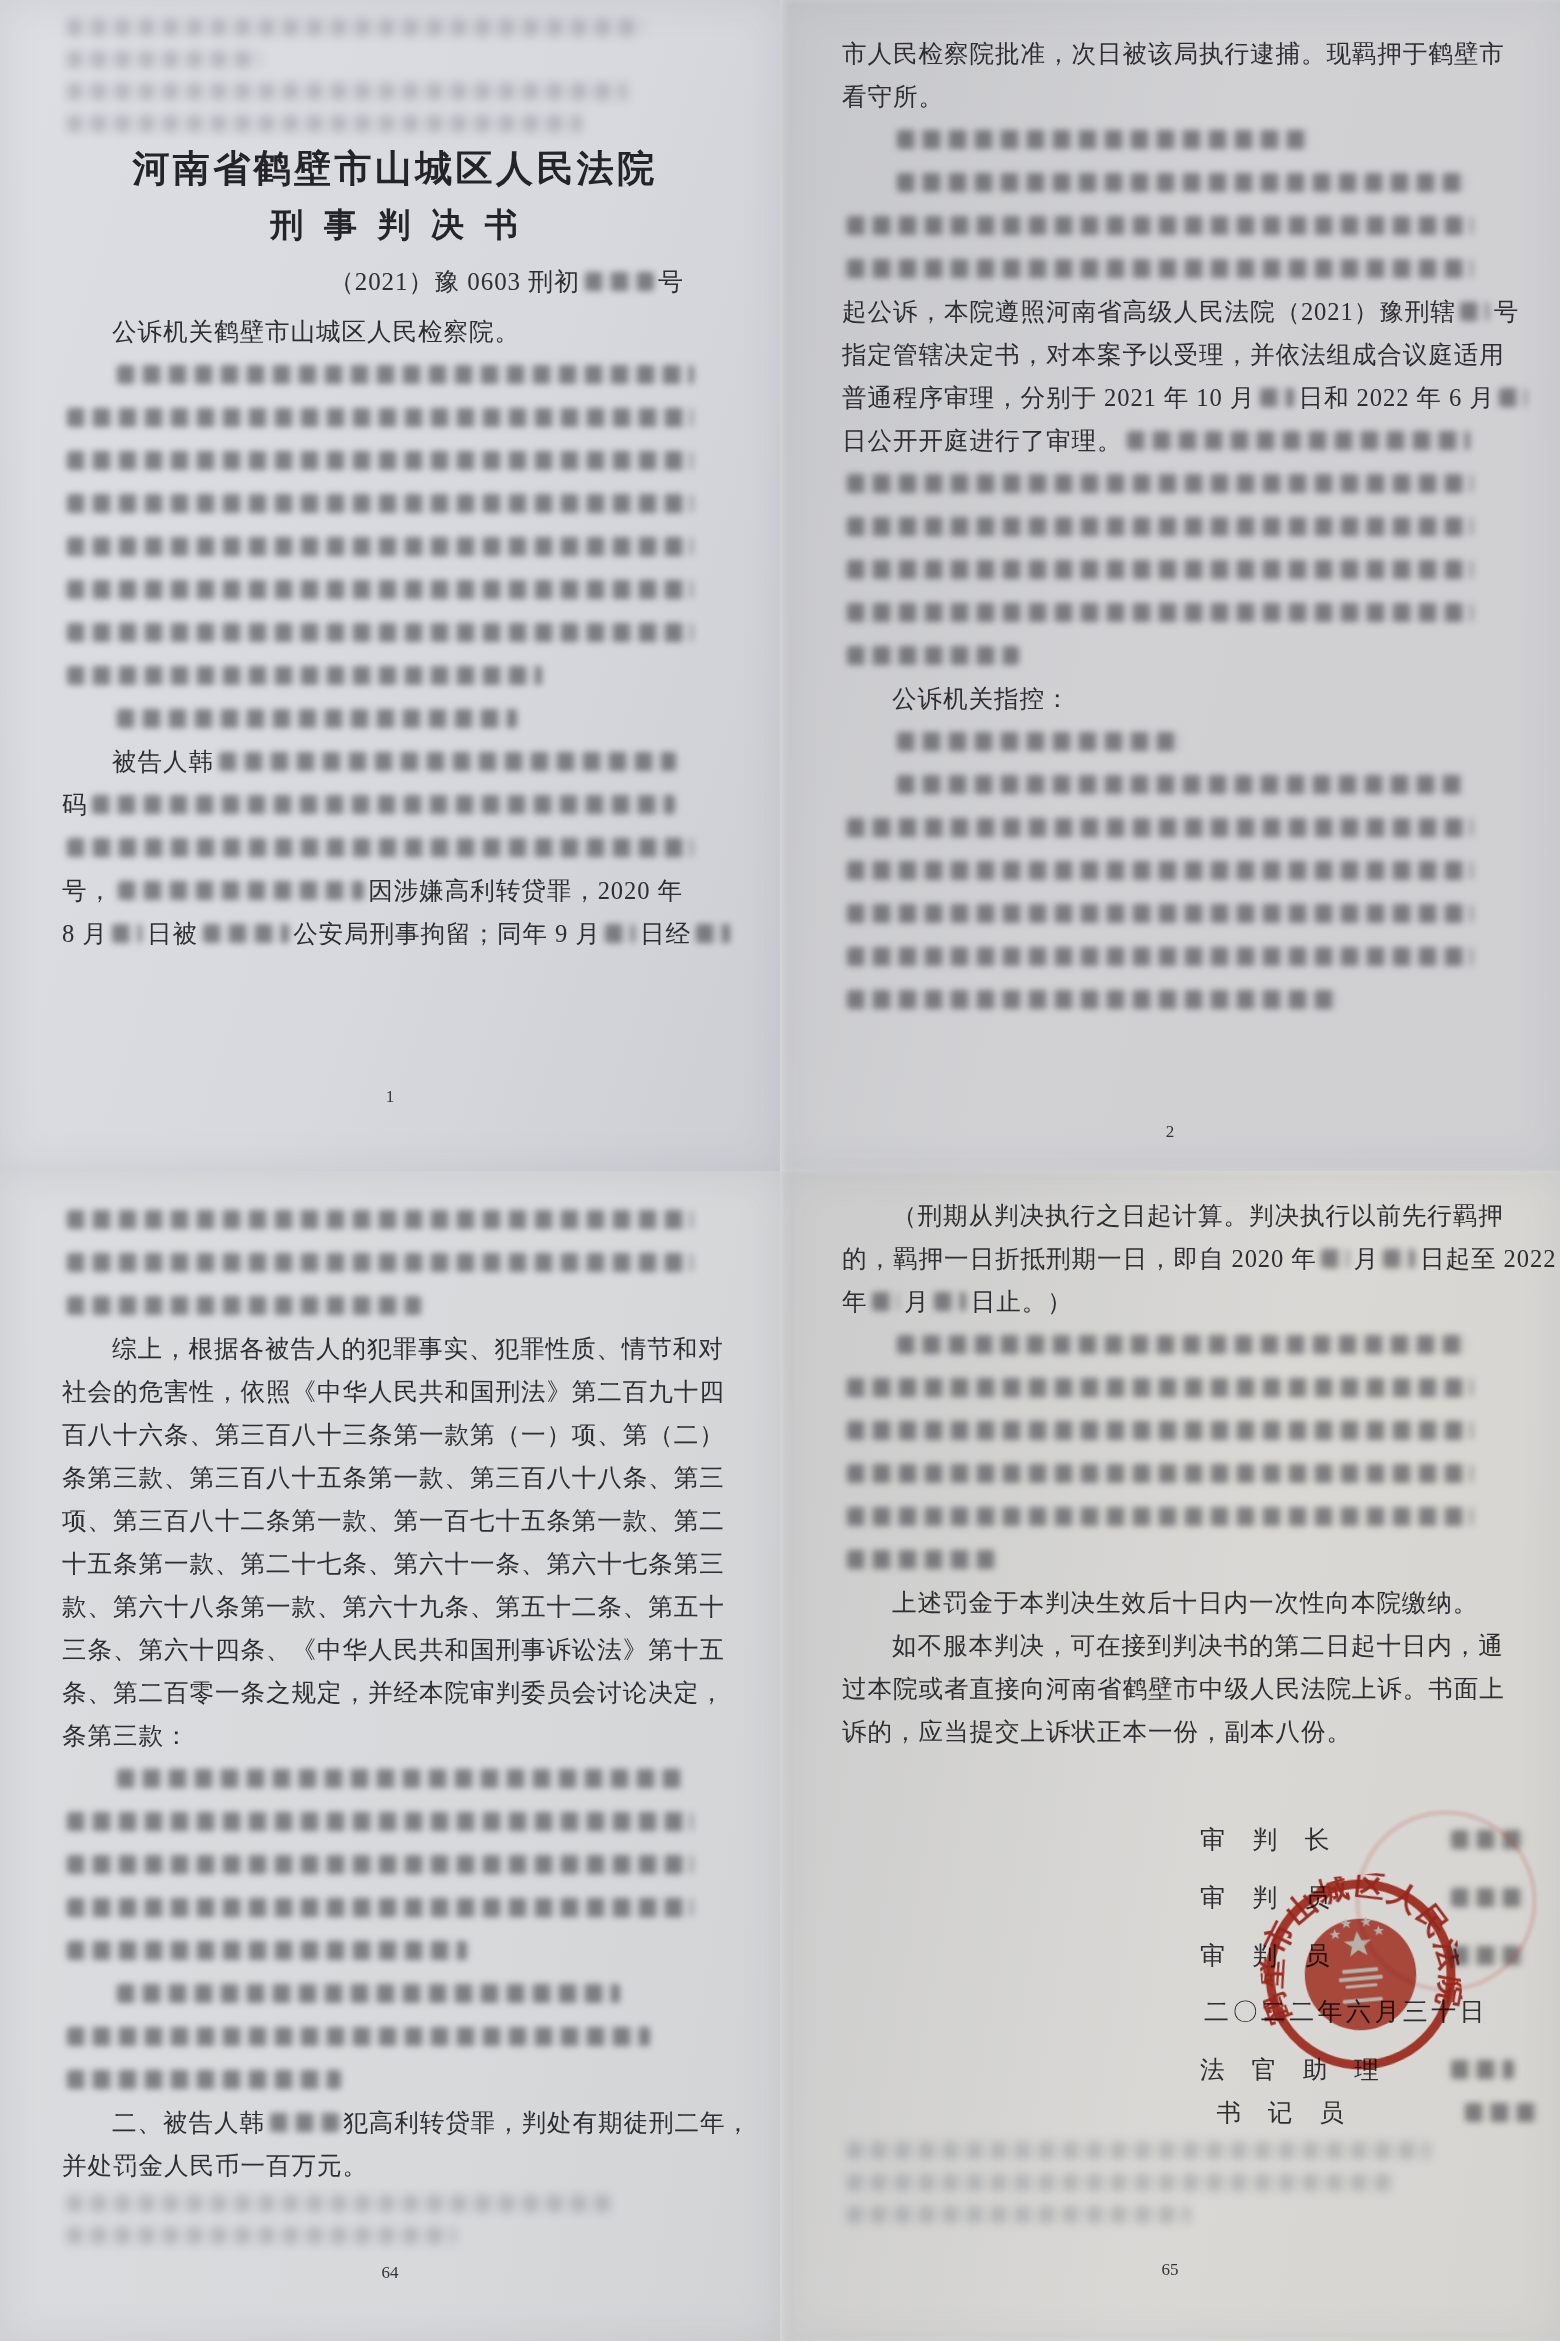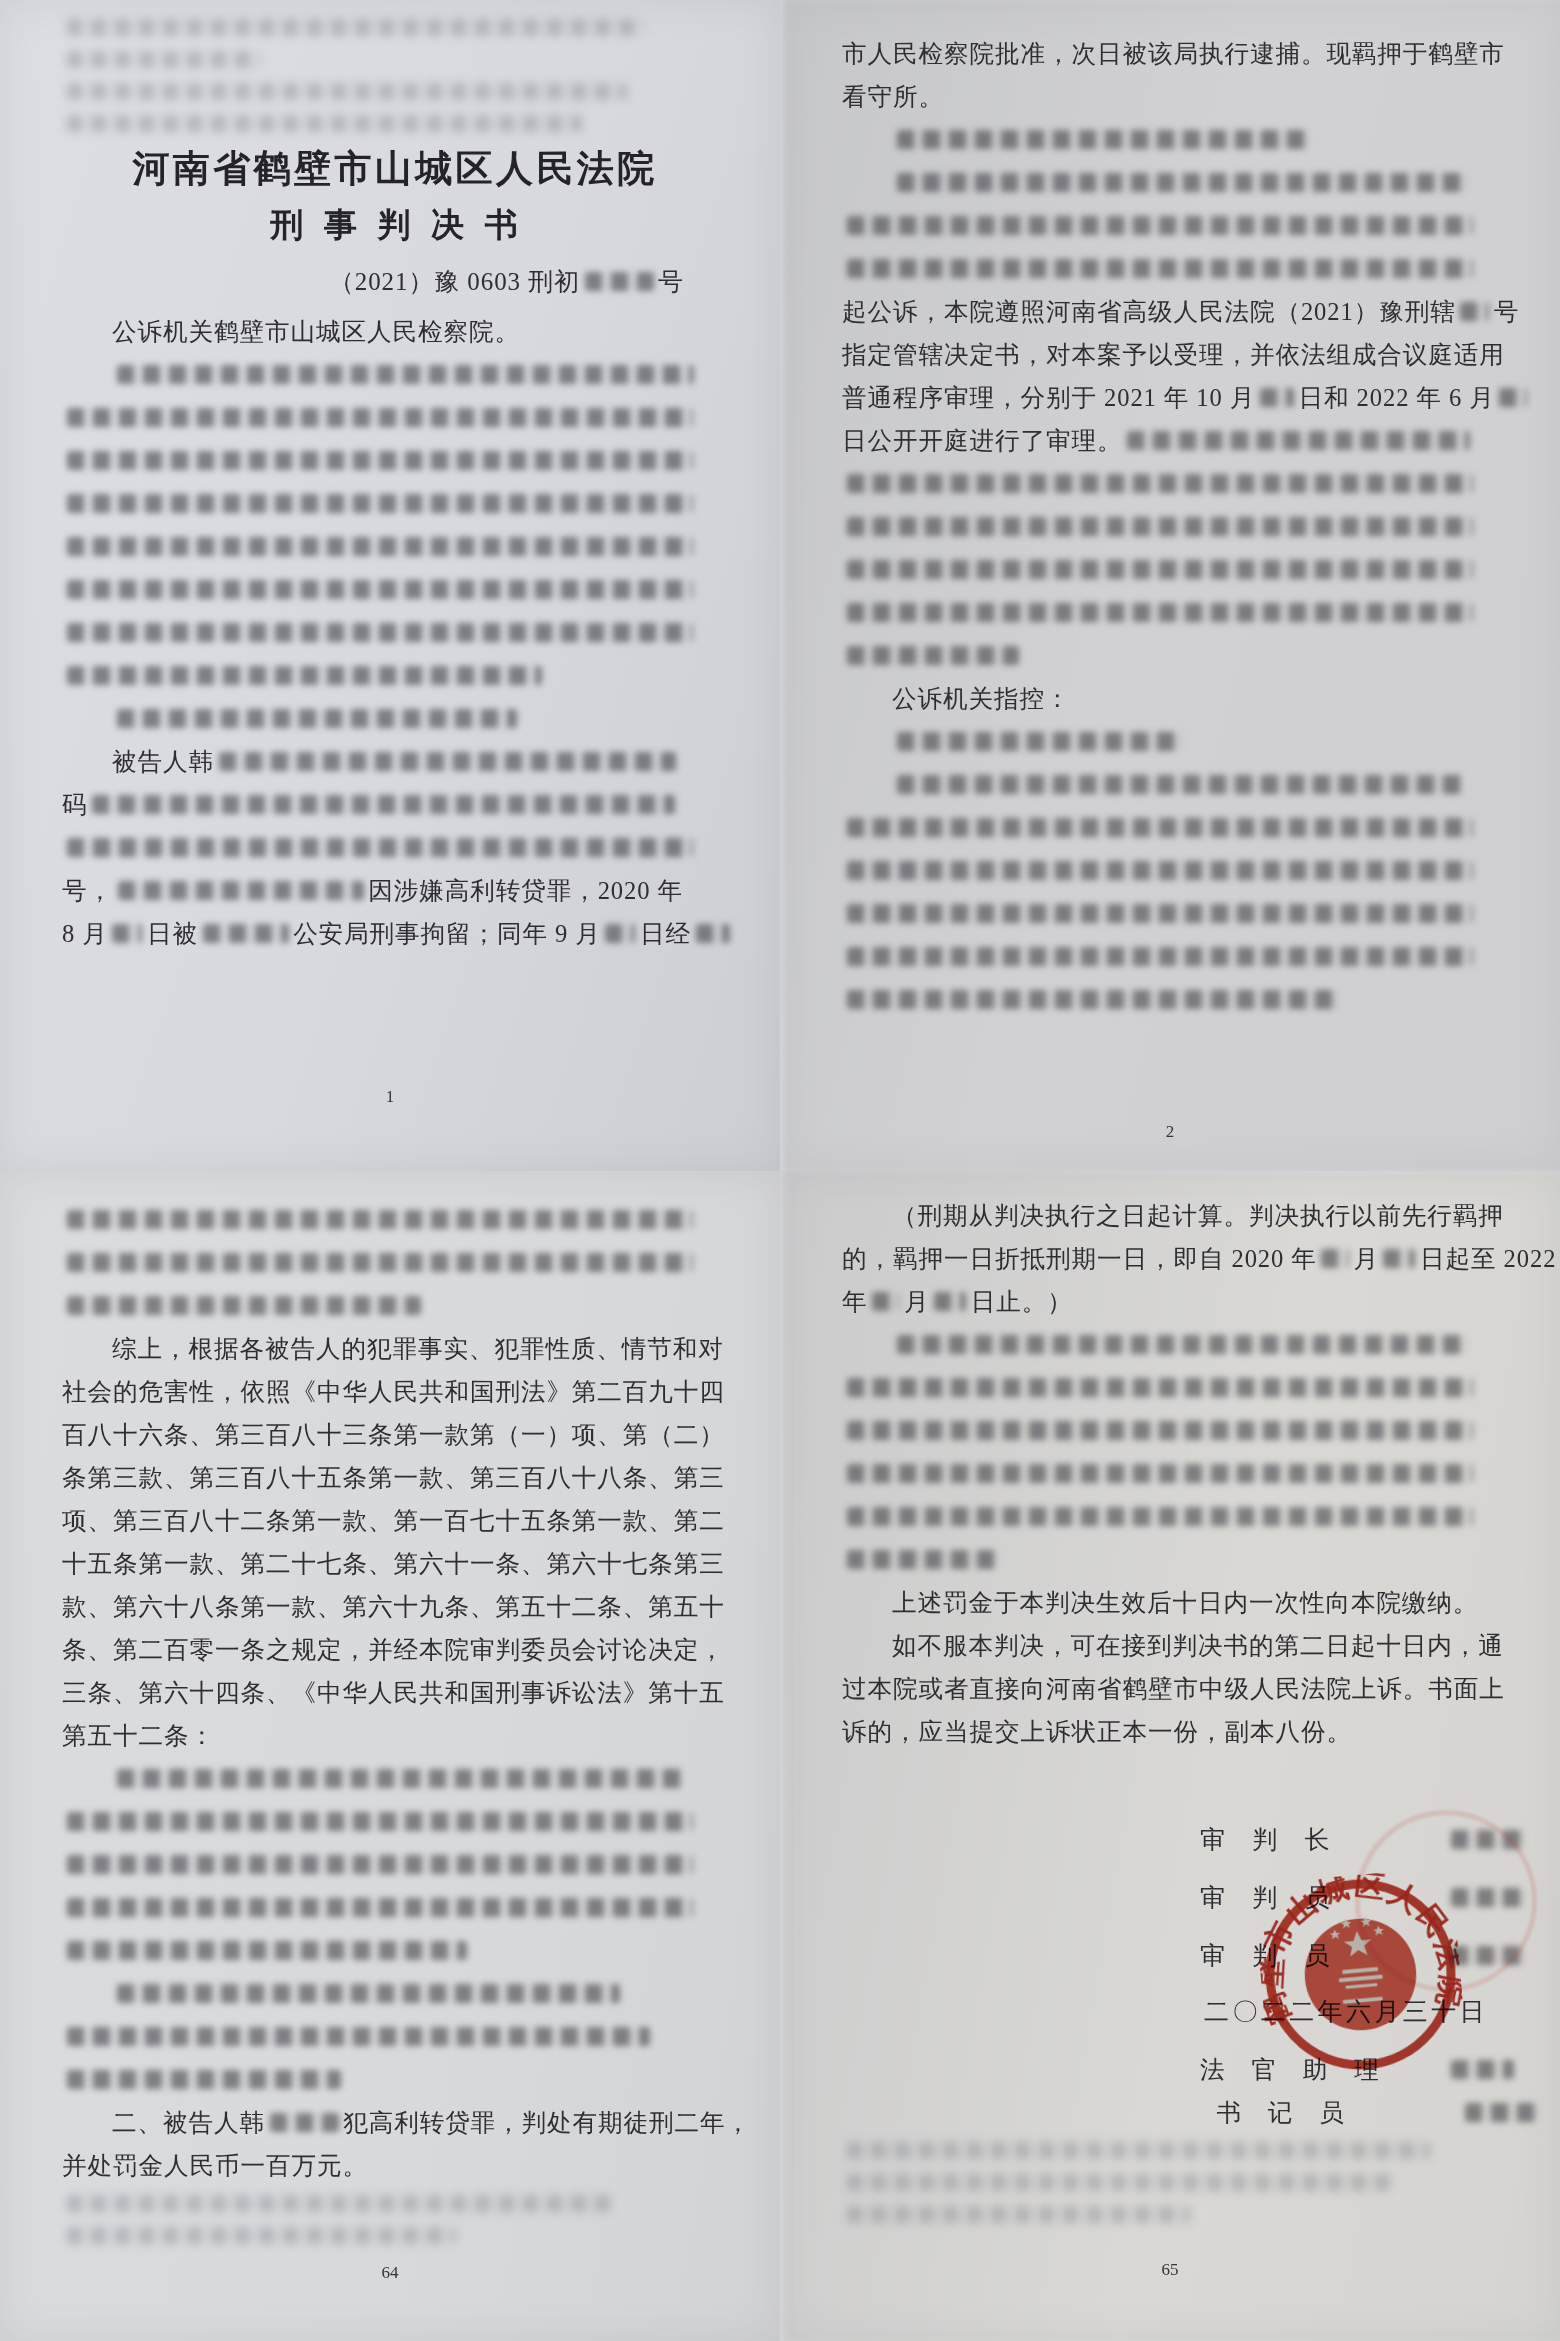--- a/index.html
+++ b/index.html
@@ -244,27 +244,27 @@
         <div class="line body">
           <span>项、第三百八十二条第一款、第一百七十五条第一款、第二</span>
         </div>
         <div class="line body">
           <span>十五条第一款、第二十七条、第六十一条、第六十七条第三</span>
         </div>
         <div class="line body">
           <span>款、第六十八条第一款、第六十九条、第五十二条、第五十</span>
         </div>
         <div class="line body">
+          <span>三条、第六十四条、《中华人民共和国刑事诉讼法》第十五</span>
+        </div>
+        <div class="line body">
           <span>条、第二百零一条之规定，并经本院审判委员会讨论决定，</span>
         </div>
         <div class="line body">
-          <span>三条、第六十四条、《中华人民共和国刑事诉讼法》第十五</span>
-        </div>
-        <div class="line body">
-          <span>第五十二条：</span>
+          <span>条第三款：</span>
         </div>
         <div class="line body ind">
           <span class="blur" style="width: 566px;"></span>
         </div>
         <div class="line body">
           <span class="blur" style="width: 626px;"></span>
         </div>
         <div class="line body">
           <span class="blur" style="width: 626px;"></span>
         </div>

